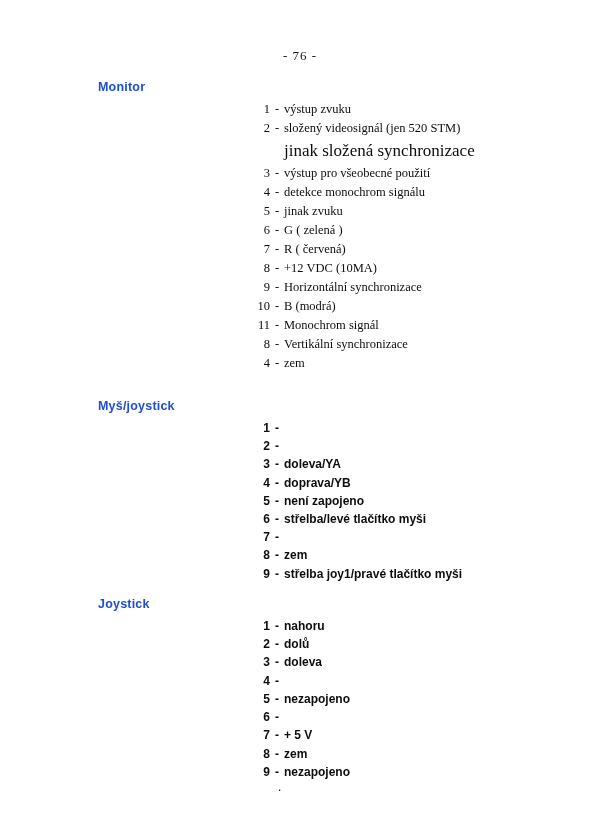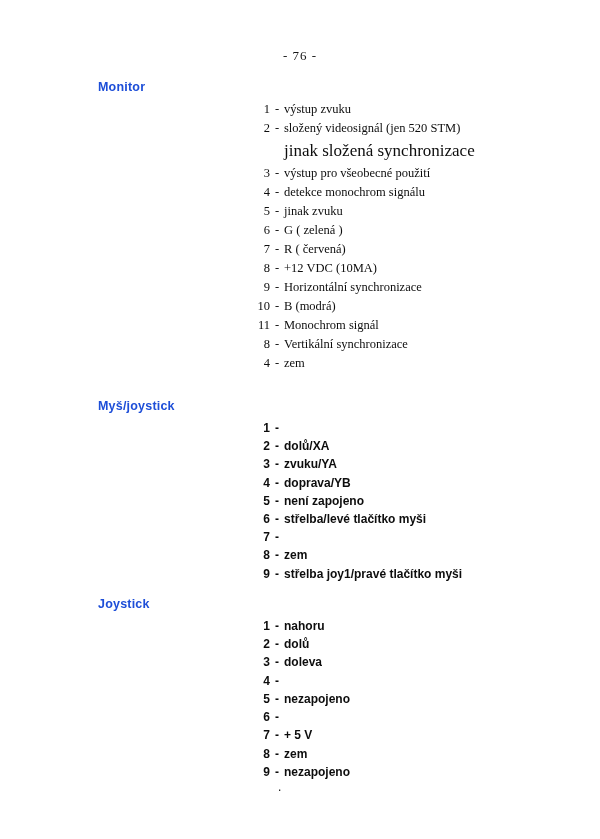--- a/index.html
+++ b/index.html
@@ -175,26 +175,25 @@
   <div class="section">
     <div class="section-title">Myš/joystick</div>
     <ul class="pin-list">
       <li class="pin-row bold-row">
         <span class="pin-num">1</span>
         <span class="pin-dash">-</span>
       </li>
       <li class="pin-row bold-row">
         <span class="pin-num">2</span>
         <span class="pin-dash">-</span>
-        <span class="pin-label">dolů/XA</span>
       </li>
       <li class="pin-row bold-row">
         <span class="pin-num">3</span>
         <span class="pin-dash">-</span>
-        <span class="pin-label">zvuku/YA</span>
+        <span class="pin-label">doleva/YA</span>
       </li>
       <li class="pin-row bold-row">
         <span class="pin-num">4</span>
         <span class="pin-dash">-</span>
         <span class="pin-label">doprava/YB</span>
       </li>
       <li class="pin-row bold-row">
         <span class="pin-num">5</span>
         <span class="pin-dash">-</span>
         <span class="pin-label">není zapojeno</span>

